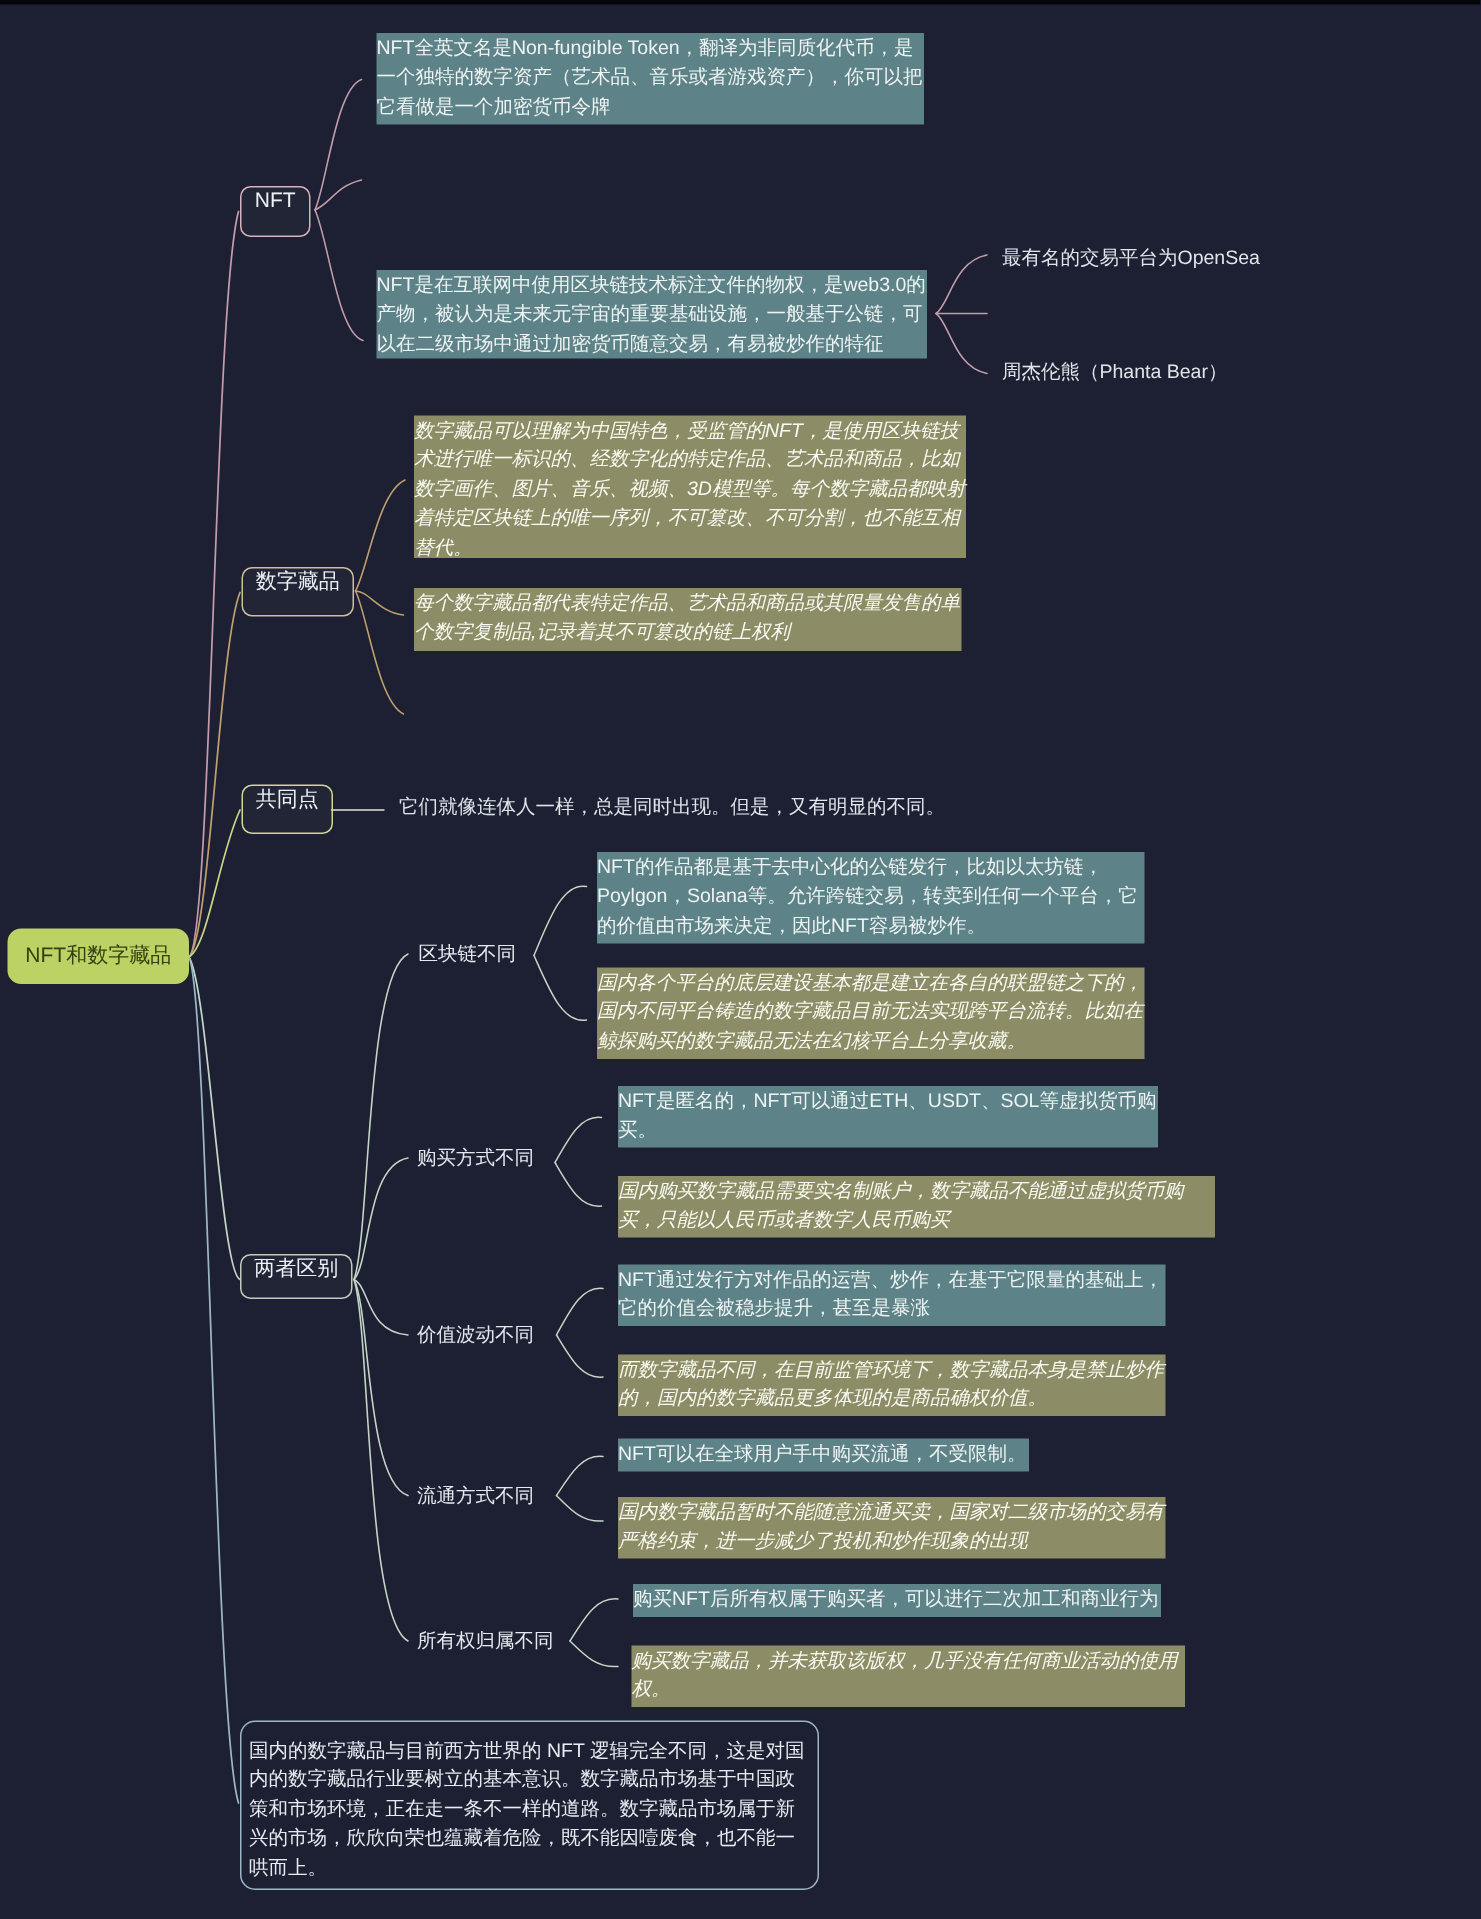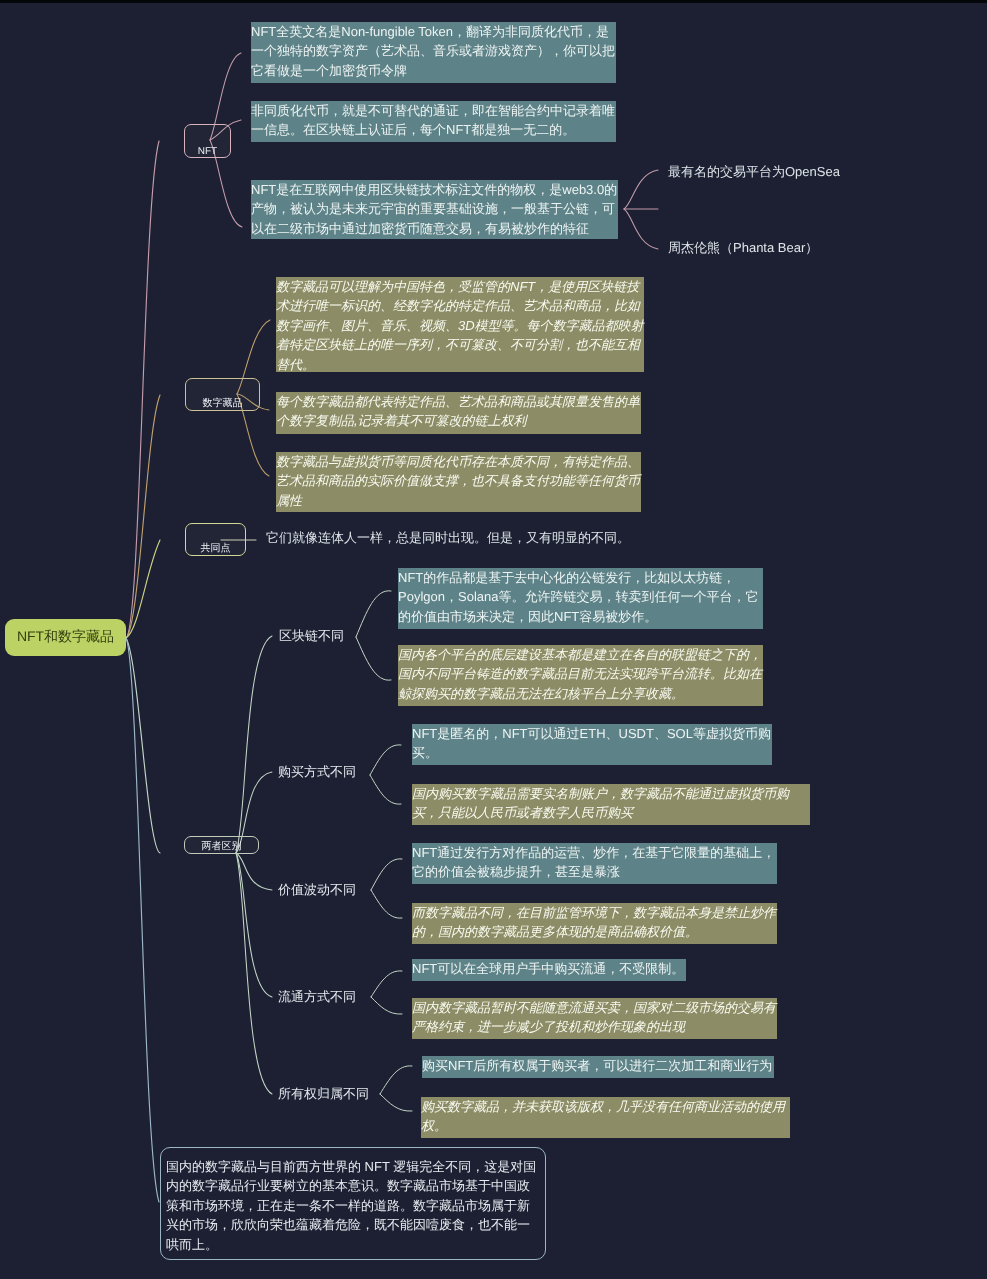--- a/index.html
+++ b/index.html
@@ -7,23 +7,23 @@
        -webkit-font-smoothing:antialiased;text-rendering:geometricPrecision;}
   #canvas{position:relative;width:987px;height:1279px;background:#1c2032;overflow:hidden;}
   #topbar{position:absolute;left:0;top:0;width:987px;height:3px;background:#05060a;}
   #edges{position:absolute;left:0;top:0;width:987px;height:1279px;pointer-events:none;}
   .hl{position:absolute;color:#eef4f3;font-size:13px;line-height:19.4px;
       box-sizing:border-box;}
   .hl.teal{background:#5d8288;}
   .hl.olive{background:#8c8d66;color:#fafbf2;font-style:italic;}
   .plain{position:absolute;color:#dfe6ea;font-size:13px;line-height:19.4px;}
   .nodebox{position:absolute;box-sizing:border-box;border-radius:7px;
-           border:1.25px solid #8a8a8a;color:#edf2f6;font-size:10px;
-           display:flex;align-items:flex-end;justify-content:center;
-           background:rgba(255,255,255,0.025);margin-left:24px;}
+           border:1.25px solid #8a8a8a;color:#edf2f6;font-size:14px;
+           display:flex;align-items:flex-start;justify-content:center;
+           background:rgba(255,255,255,0.025);}
   .rootbox{position:absolute;box-sizing:border-box;border-radius:9px;
            background:#bcd264;color:#33400f;font-size:14px;
            display:flex;align-items:center;justify-content:center;}
   .sublabel{position:absolute;color:#e3e9ee;font-size:13px;line-height:16px;white-space:nowrap;}
   .summary{position:absolute;box-sizing:border-box;border:1.2px solid #9cb6c6;
            border-radius:10px;color:#e6ecf1;font-size:13px;line-height:19.4px;
            padding:9px 5px;}
 </style></head><body>
 <div id="canvas">
 <div id="topbar"></div>
@@ -59,35 +59,33 @@
 <path d="M380 1094C389.6 1103.35 397.6 1112.02 412 1111" stroke="#c4d6c6" stroke-width="1.0" fill="none" stroke-linecap="round"></path>
 <path d="M126 638C139 664 143 1150 159 1202" stroke="#9cb8c8" stroke-width="1.15" fill="none" stroke-linecap="round"></path>
 </svg>
 <div class="rootbox" style="left:5px;top:619px;width:121px;height:37px">
       <span>NFT和数字藏品</span>
     </div>
 <div class="nodebox" style="left:160px;top:124px;width:47px;height:34px;border-color:#d8b3be">
       <span>NFT</span>
     </div>
 <div class="hl teal" style="left:251px;top:22px;width:365px;height:61px">NFT全英文名是Non-fungible Token，翻译为非同质化代币，是一个独特的数字资产（艺术品、音乐或者游戏资产），你可以把它看做是一个加密货币令牌</div>
-<div class="hl teal" style="left:251px;top:101px;width:365px;height:41px">非同质化代币，就是不可替代的通证，即在智能合约中记录着唯一信息。在区块链上认证后，每个NFT都是独一无二的。</div>
 <div class="hl teal" style="left:251px;top:180px;width:367px;height:59px">NFT是在互联网中使用区块链技术标注文件的物权，是web3.0的产物，被认为是未来元宇宙的重要基础设施，一般基于公链，可以在二级市场中通过加密货币随意交易，有易被炒作的特征</div>
 <div class="plain" style="left:668px;top:162px">最有名的交易平台为OpenSea</div>
 <div class="plain" style="left:668px;top:238px">周杰伦熊（Phanta Bear）</div>
 <div class="nodebox" style="left:161px;top:378px;width:75px;height:33px;border-color:#cfbf96">
       <span>数字藏品</span>
     </div>
 <div class="hl olive" style="left:276px;top:277px;width:368px;height:95px">数字藏品可以理解为中国特色，受监管的NFT，是使用区块链技术进行唯一标识的、经数字化的特定作品、艺术品和商品，比如数字画作、图片、音乐、视频、3D模型等。每个数字藏品都映射着特定区块链上的唯一序列，不可篡改、不可分割，也不能互相替代。</div>
 <div class="hl olive" style="left:276px;top:392px;width:365px;height:42px">每个数字藏品都代表特定作品、艺术品和商品或其限量发售的单个数字复制品,记录着其不可篡改的链上权利</div>
-<div class="hl olive" style="left:276px;top:452px;width:365px;height:60px">数字藏品与虚拟货币等同质化代币存在本质不同，有特定作品、艺术品和商品的实际价值做支撑，也不具备支付功能等任何货币属性</div>
 <div class="nodebox" style="left:161px;top:523px;width:61px;height:33px;border-color:#d2d894">
       <span>共同点</span>
     </div>
 <div class="plain" style="left:266px;top:528px">它们就像连体人一样，总是同时出现。但是，又有明显的不同。</div>
-<div class="nodebox" style="left:160px;top:836px;width:75px;height:18px;border-color:#c0ccbc">
+<div class="nodebox" style="left:160px;top:836px;width:75px;height:30px;border-color:#c0ccbc">
       <span>两者区别</span>
     </div>
 <div class="sublabel" style="left:279px;top:628px">区块链不同</div>
 <div class="hl teal" style="left:398px;top:568px;width:365px;height:61px">NFT的作品都是基于去中心化的公链发行，比如以太坊链，Poylgon，Solana等。允许跨链交易，转卖到任何一个平台，它的价值由市场来决定，因此NFT容易被炒作。</div>
 <div class="hl olive" style="left:398px;top:645px;width:365px;height:61px">国内各个平台的底层建设基本都是建立在各自的联盟链之下的，国内不同平台铸造的数字藏品目前无法实现跨平台流转。比如在鲸探购买的数字藏品无法在幻核平台上分享收藏。</div>
 <div class="sublabel" style="left:278px;top:764px">购买方式不同</div>
 <div class="hl teal" style="left:412px;top:724px;width:360px;height:41px">NFT是匿名的，NFT可以通过ETH、USDT、SOL等虚拟货币购买。</div>
 <div class="hl olive" style="left:412px;top:784px;width:398px;height:41px">国内购买数字藏品需要实名制账户，数字藏品不能通过虚拟货币购买，只能以人民币或者数字人民币购买</div>
 <div class="sublabel" style="left:278px;top:882px">价值波动不同</div>
 <div class="hl teal" style="left:412px;top:843px;width:365px;height:41px">NFT通过发行方对作品的运营、炒作，在基于它限量的基础上，它的价值会被稳步提升，甚至是暴涨</div>

